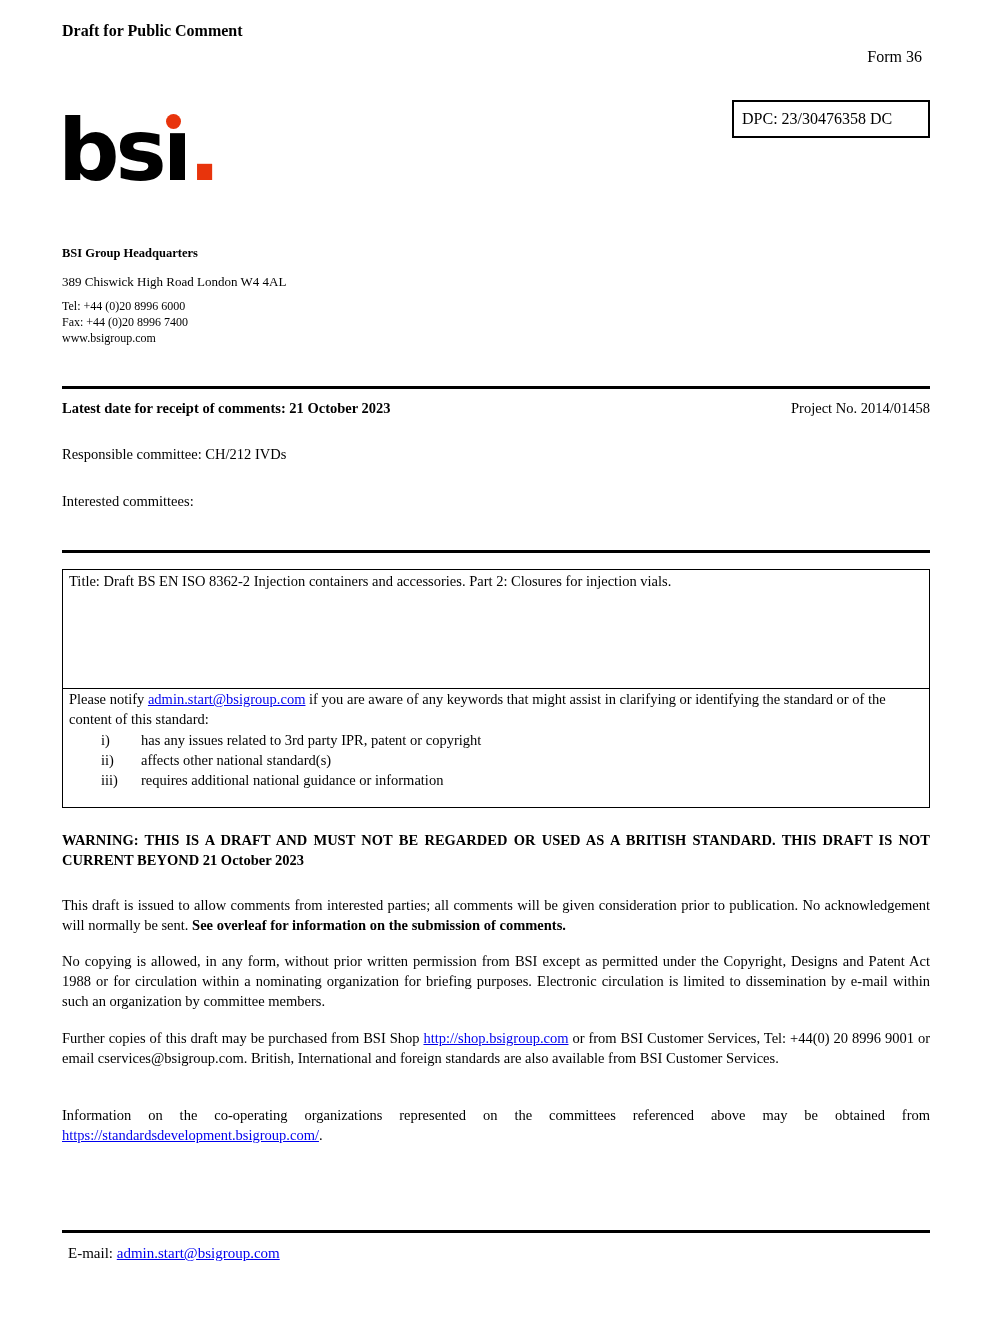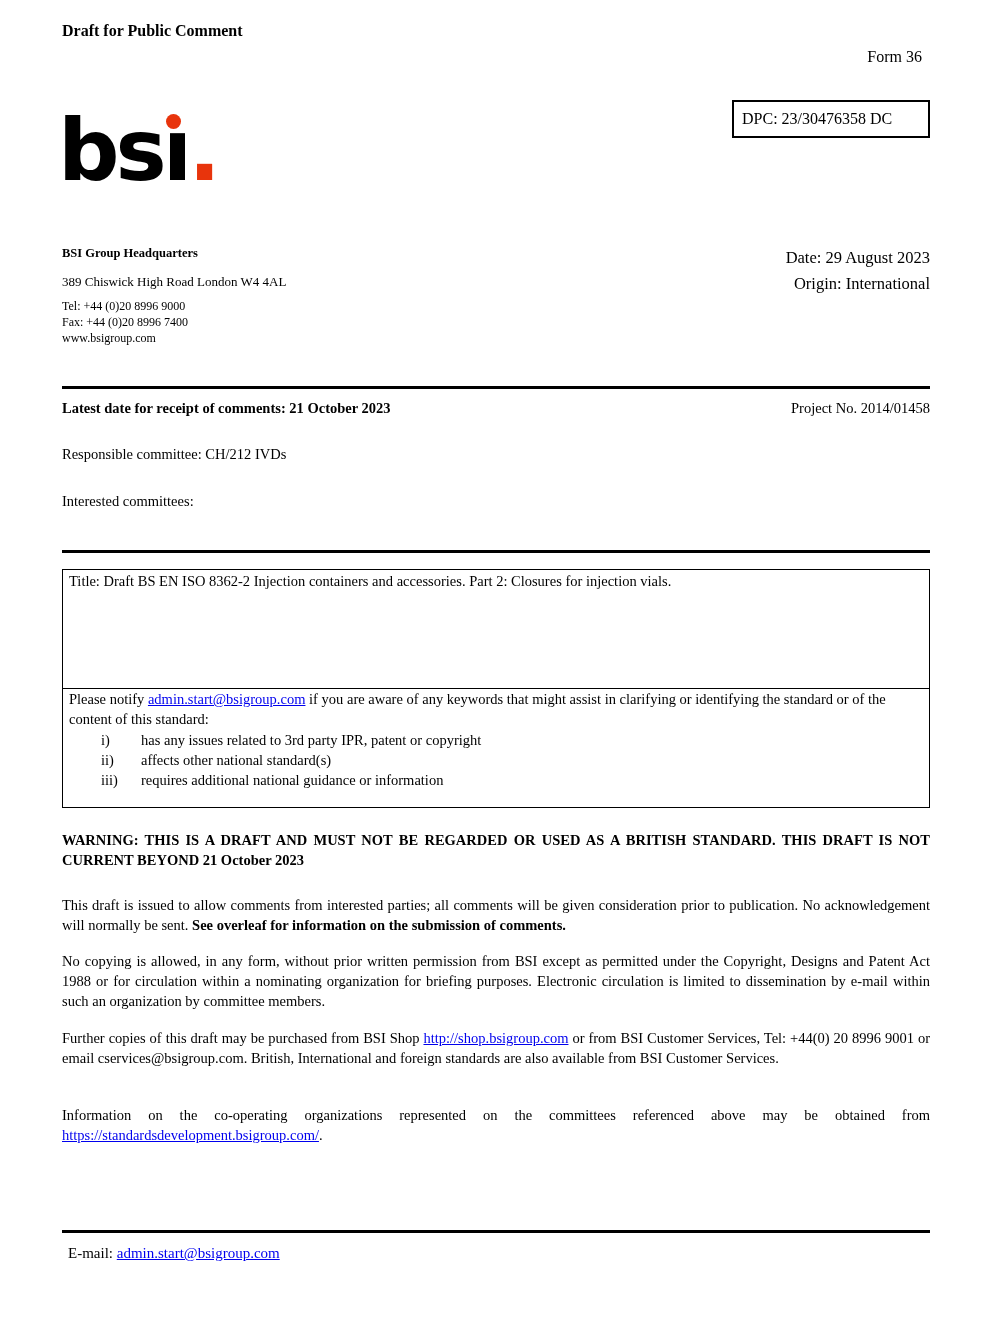--- a/index.html
+++ b/index.html
@@ -104,29 +104,25 @@
     <span>DPC: 23/30476358 DC</span>
   </div>
 
   <div class="abs logo">
     <span>bs</span><span class="i-wrap"><span class="tittle" style="background: rgb(232, 52, 12);"></span><span>ı</span></span><span class="logo-dot" style="color: rgb(232, 52, 12);">.</span>
   </div>
 
   <div class="abs address">
     <div class="addr-name">BSI Group Headquarters</div>
     <div class="addr-street">389 Chiswick High Road London W4 4AL</div>
-    <div class="addr-small">Tel: +44 (0)20 8996 9000</div>
+    <div class="addr-small">Tel: +44 (0)20 8996 6000</div>
     <div class="addr-small">Fax: +44 (0)20 8996 7400</div>
     <div class="addr-small">www.bsigroup.com</div>
   </div>
 
-  <div class="abs dateblock">
-    <div>Date: 29 August 2023</div>
-    <div>Origin: International</div>
-  </div>
 
   <div class="abs rule rule1"></div>
 
   <div class="abs meta-row">
     <span class="latest">Latest date for receipt of comments: 21 October 2023</span>
     <span>Project No. 2014/01458</span>
   </div>
   <div class="abs responsible">Responsible committee: CH/212 IVDs</div>
   <div class="abs interested">Interested committees:</div>
 

